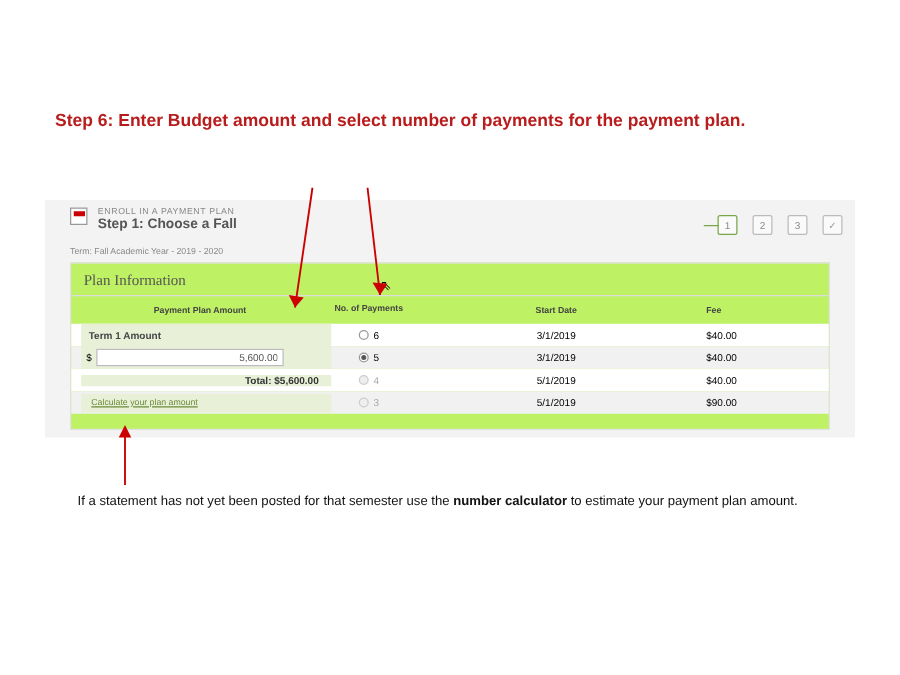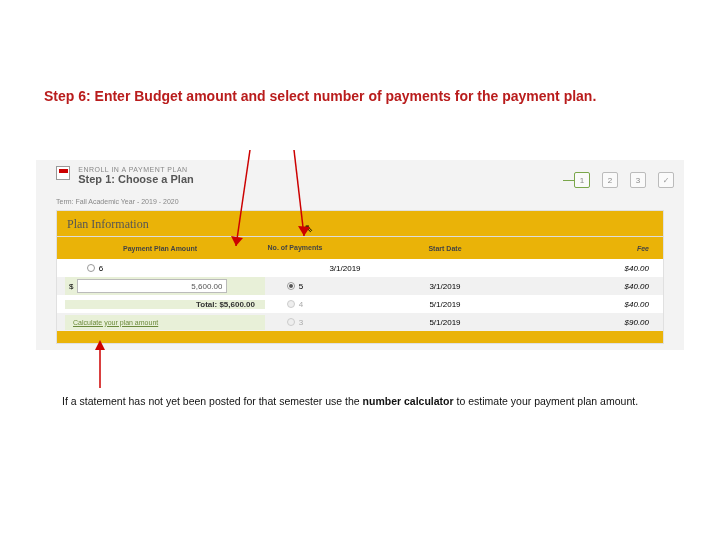--- a/index.html
+++ b/index.html
@@ -10,30 +10,30 @@
   .cal-icon { display: inline-block; width: 14px; height: 14px; border: 1px solid #999; background: #fff; vertical-align: top; margin-right: 6px; position: relative; }
   .cal-icon::after { content: ""; position: absolute; left: 2px; top: 2px; width: 9px; height: 4px; background: #c00; }
   .enroll-line1 { font-size: 7px; color: #888; letter-spacing: 0.5px; }
   .enroll-line2 { font-size: 11px; font-weight: bold; color: #555; }
   .term-line { position: absolute; left: 20px; top: 38px; font-size: 7px; color: #888; }
   .steps { position: absolute; right: 10px; top: 12px; display: flex; gap: 12px; align-items: center; }
   .step { width: 16px; height: 16px; border: 1px solid #bbb; border-radius: 2px; background: #fafafa; display: flex; align-items: center; justify-content: center; font-size: 8px; color: #888; position: relative; }
   .step.active { border-color: #7aa64a; }
   .step.active::before { content: ""; position: absolute; left: -12px; top: 7px; width: 12px; height: 1px; background: #7aa64a; }
   .step-check { color: #999; }
-  .panel { position: absolute; left: 20px; top: 50px; right: 20px; bottom: 6px; background: #eab308; border: 1px solid #e0e0e0; }
+  .panel { position: absolute; left: 20px; top: 50px; right: 20px; bottom: 6px; background: #bef264; border: 1px solid #e0e0e0; }
   .panel-title { font-family: Georgia, 'Times New Roman', serif; font-size: 12px; color: #555; padding: 6px 10px 4px; border-bottom: 1px solid #ddd; }
   .table { position: relative; width: 100%; }
   .row { display: flex; align-items: center; height: 18px; padding: 0 8px; }
   .row.odd { background: #fff; }
   .row.even { background: #f1f1f1; }
   .col-left { width: 200px; text-align: right; padding-right: 10px; }
   .col-pay { width: 60px; text-align: center; display: flex; align-items: center; justify-content: center; gap: 4px; }
   .col-date { flex: 1; text-align: center; }
-  .col-fee { width: 90px; text-align: right; padding-right: 6px; font-style: italic; }
+  .col-fee { width: 90px; padding-right: 6px; }
   .hdr { font-weight: bold; font-size: 7px; color: #444; }
   .hdr .col-left { text-align: center; }
   .hdr .col-pay { display: block; line-height: 1.1; }
   .term-label { font-weight: bold; text-align: left; padding-left: 6px; color: #444; }
   .amount-input { width: 150px; height: 14px; border: 1px solid #bbb; background: #fff; text-align: right; padding: 0 4px; font-size: 8px; color: #555; }
   .green-area { background: #e8f0d8; }
   .total-row { font-weight: bold; text-align: right; font-size: 8px; color: #333; }
   .calc-link { color: #6b8a3a; text-decoration: underline; font-size: 7px; padding: 4px 8px; display: inline-block; }
   .radio { width: 8px; height: 8px; border: 1px solid #999; border-radius: 50%; display: inline-block; background: #fff; position: relative; }
   .radio.selected::after { content: ""; position: absolute; left: 1px; top: 1px; width: 4px; height: 4px; border-radius: 50%; background: #555; }
@@ -46,21 +46,21 @@
 </head>
 <body>
 
 <div class="step-title">Step 6: Enter Budget amount and select number of payments for the payment plan.</div>
 
 <div class="screenshot">
   <div class="enroll-header">
     <span class="cal-icon"></span>
     <span style="display:inline-block;vertical-align:top;">
       <div class="enroll-line1">ENROLL IN A PAYMENT PLAN</div>
-      <div class="enroll-line2">Step 1: Choose a Plan</div>
+      <div class="enroll-line2">Step 1: Choose a Fall</div>
     </span>
   </div>
   <div class="term-line">Term: Fall Academic Year - 2019 - 2020</div>
 
   <div class="steps">
     <div class="step active">1</div>
     <div class="step">2</div>
     <div class="step">3</div>
     <div class="step step-check">✓</div>
   </div>
@@ -71,20 +71,23 @@
     <div class="table">
 
       <div class="row hdr" style="height:22px;">
         <div class="col-left">Payment Plan Amount</div>
         <div class="col-pay">No. of Payments</div>
         <div class="col-date">Start Date</div>
         <div class="col-fee">Fee</div>
       </div>
 
       <div class="row odd">
+        <div class="col-left green-area" style="display:flex;align-items:center;gap:4px;justify-content:flex-start;height:100%;">
+          <span class="term-label">Term 1 Amount</span>
+        </div>
         <div class="col-pay">
             <span class="radio"></span>
             <span>6</span>
           </div>
         <div class="col-date">3/1/2019</div>
         <div class="col-fee">$40.00</div>
       </div>
 
       <div class="row even">
         <div class="col-left green-area" style="display:flex;align-items:center;gap:4px;height:100%;">

